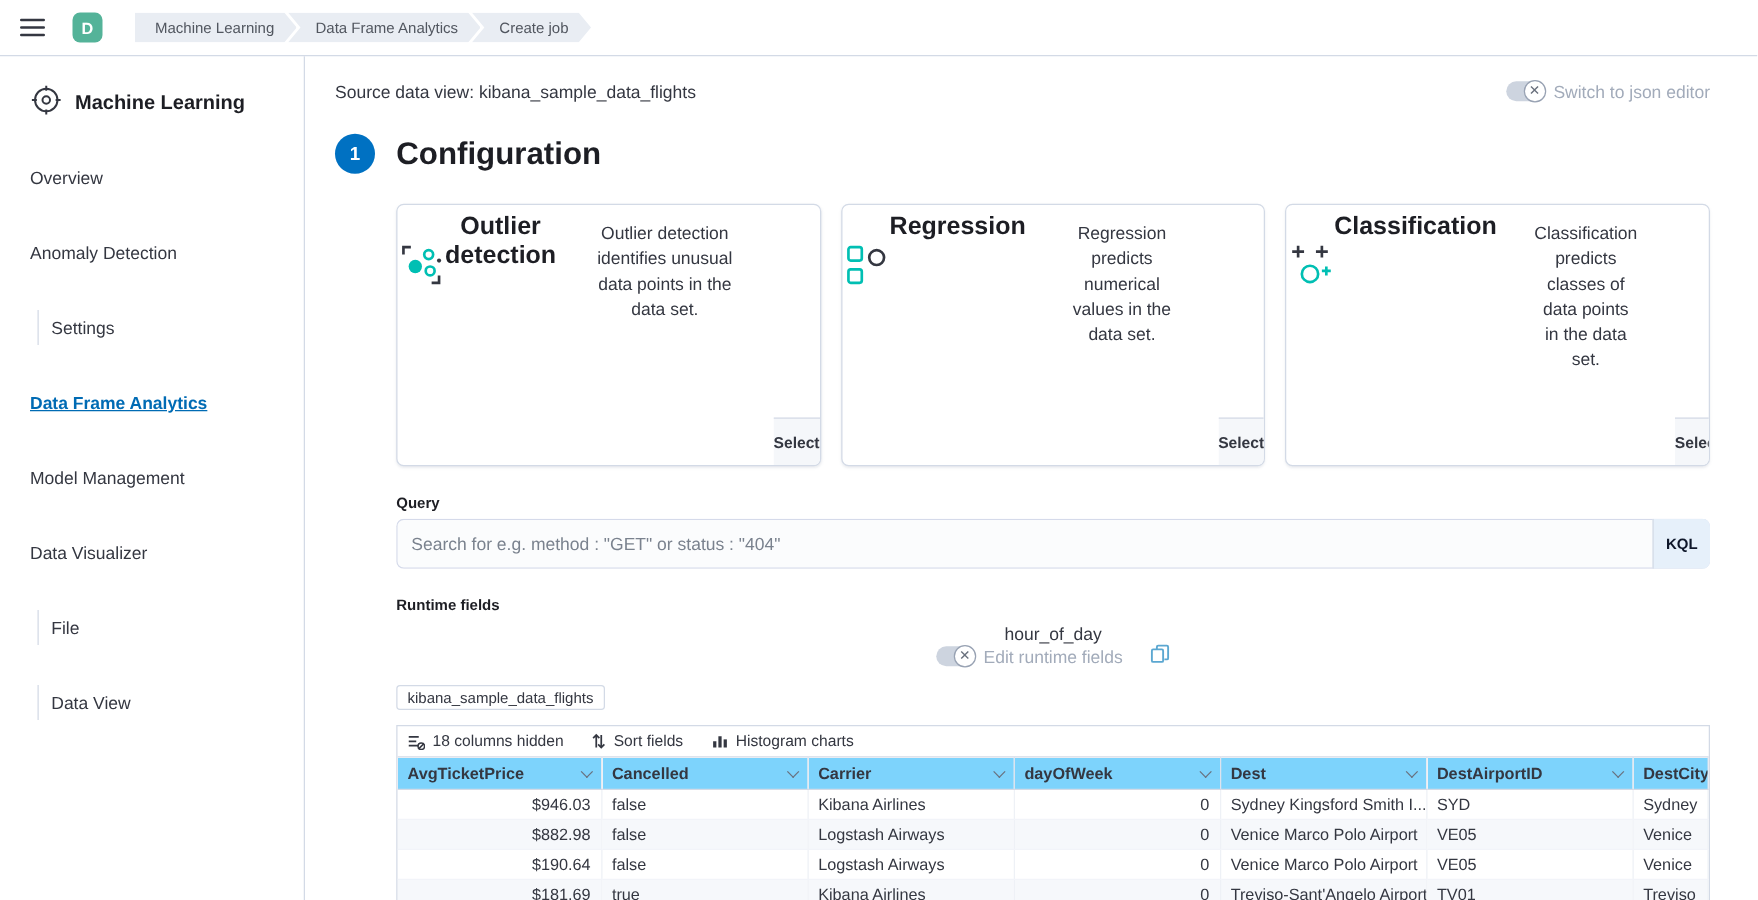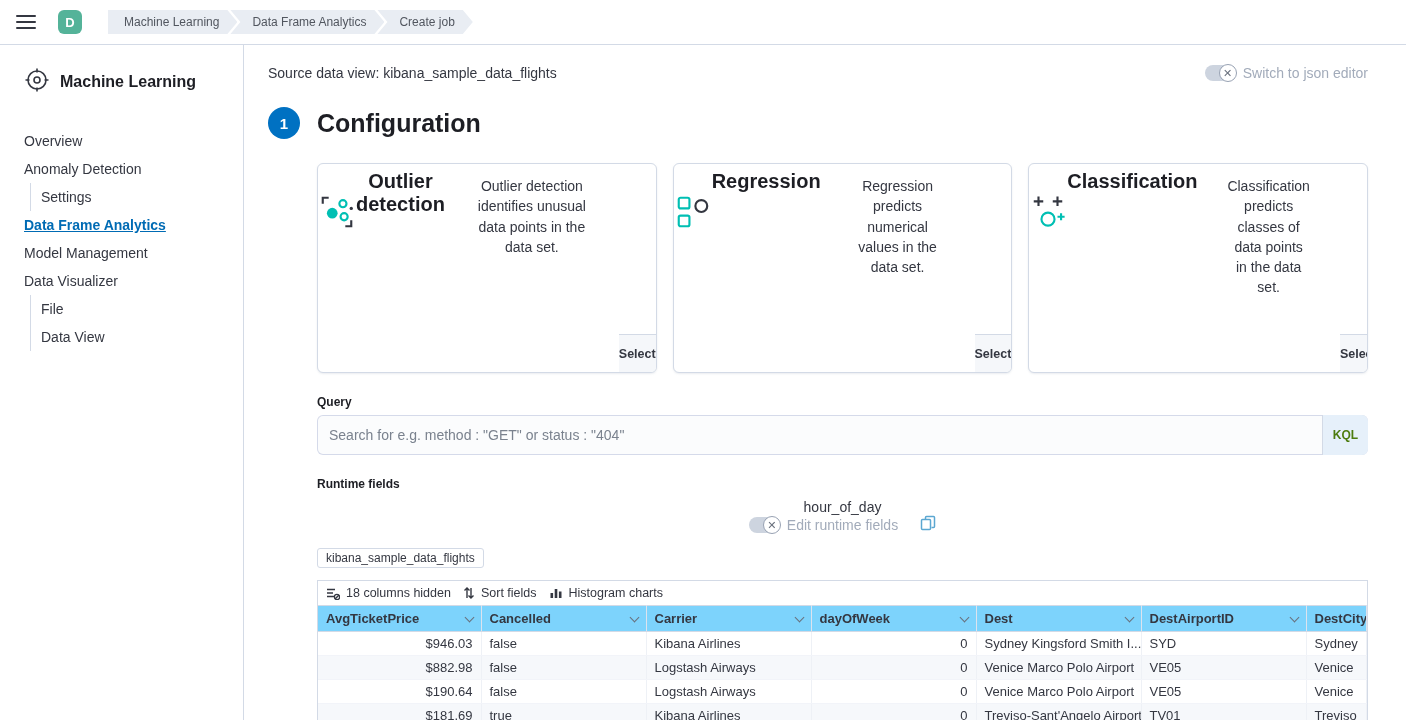--- a/index.html
+++ b/index.html
@@ -24,21 +24,21 @@
 
   
   .body-row { display: flex; height: 675px; }
   .sidebar { width: 244px; border-right: 1px solid #d3dae6; padding: 22px 16px 0 24px;
     flex: 0 0 244px; }
   .main { flex: 1; padding: 20px 38px 0 24px; overflow: hidden; }
 
   
   .side-title-row { display: flex; align-items: center; gap: 10px; }
   .side-title { font-size: 16px; font-weight: bold; color: #1d1e24; }
-  .side-nav { margin-top: 30px; display: flex; flex-direction: column; }
+  .side-nav { margin-top: 30px; display: flex; flex-direction: column; gap: 32px; }
   .nav-item { font-size: 14px; line-height: 28px; color: #343741; cursor: pointer;
     white-space: nowrap; }
   .nav-item.sub { margin-left: 6px; padding-left: 10px; border-left: 1px solid #d3dae6; }
   .nav-item.active { color: #006bb4; font-weight: bold; text-decoration: underline; }
 
   
   .source-row { display: flex; justify-content: space-between; align-items: center;
     font-size: 14px; }
   .toggle-group { display: flex; align-items: center; gap: 8px; }
   .muted { color: #a2abba; font-size: 14px; }
@@ -71,34 +71,34 @@
 
   
   .query-label, .rt-label { font-size: 12px; font-weight: bold; color: #1d1e24;
     margin-top: 22px; }
   .search-wrap { margin-top: 6px; display: flex; height: 40px; border-radius: 6px;
     background: #fbfcfd; box-shadow: inset 0 0 0 1px rgba(17,42,134,0.16); overflow: hidden; }
   .search-wrap input { flex: 1; border: none; outline: none; background: transparent;
     font-size: 14px; padding: 0 12px; color: #343741;
     font-family: "Liberation Sans", sans-serif; }
   .search-wrap input::placeholder { color: #7a828e; }
-  .kql { flex: 0 0 46px; background: #e6f0fa; color: #4d7c0f; font-size: 12px;
+  .kql { flex: 0 0 46px; background: #e6f0fa; color: #0f172a; font-size: 12px;
     font-weight: bold; display: flex; align-items: center; justify-content: center;
     border-left: 1px solid #d3dae6; cursor: pointer; }
 
   
   .rt-row { display: flex; justify-content: space-between; align-items: center;
     font-size: 14px; margin-top: 8px; flex-direction: column; }
   .badge { display: inline-block; margin-top: 14px; border: 1px solid #d3dae6;
     border-radius: 3px; background: #fff; font-size: 12px; line-height: 18px;
     padding: 0 8px; color: #343741; }
 
   
   .grid { margin-top: 12px; border: 1px solid #d3dae6; overflow: hidden; }
-  .grid-toolbar { display: flex; align-items: center; gap: 12px; padding: 5px 8px; }
+  .grid-toolbar { display: flex; align-items: center; gap: 22px; padding: 5px 8px; }
   .tool-btn { display: flex; align-items: center; gap: 6px; font-size: 12.5px;
     color: #343741; cursor: pointer; }
   table { width: 100%; border-collapse: collapse; table-layout: fixed; }
   th, td { font-size: 13px; padding: 3px 8px; white-space: nowrap; overflow: hidden; }
   thead th { background: #7dd3fc; border-top: 1px solid #d3dae6;
     border-bottom: 1px solid #d3dae6; border-right: 1px solid #dde3ee;
     font-weight: bold; color: #343741; text-align: left; height: 26px; cursor: pointer; }
   .hcell { display: flex; align-items: center; justify-content: space-between; gap: 4px; }
   .chev { width: 7px; height: 7px; border-right: 1.6px solid #69707d;
     border-bottom: 1.6px solid #69707d; transform: rotate(45deg); flex: 0 0 7px;

